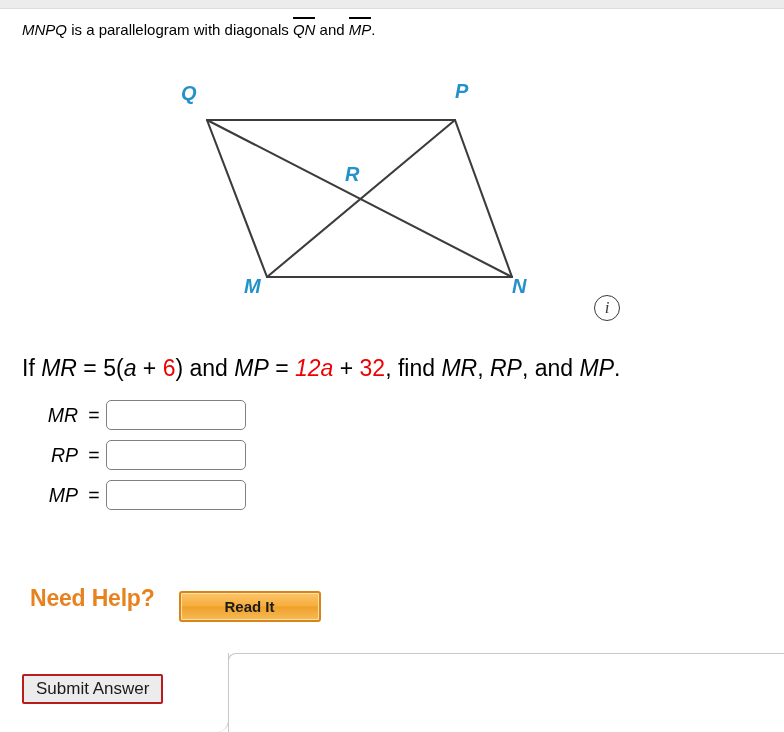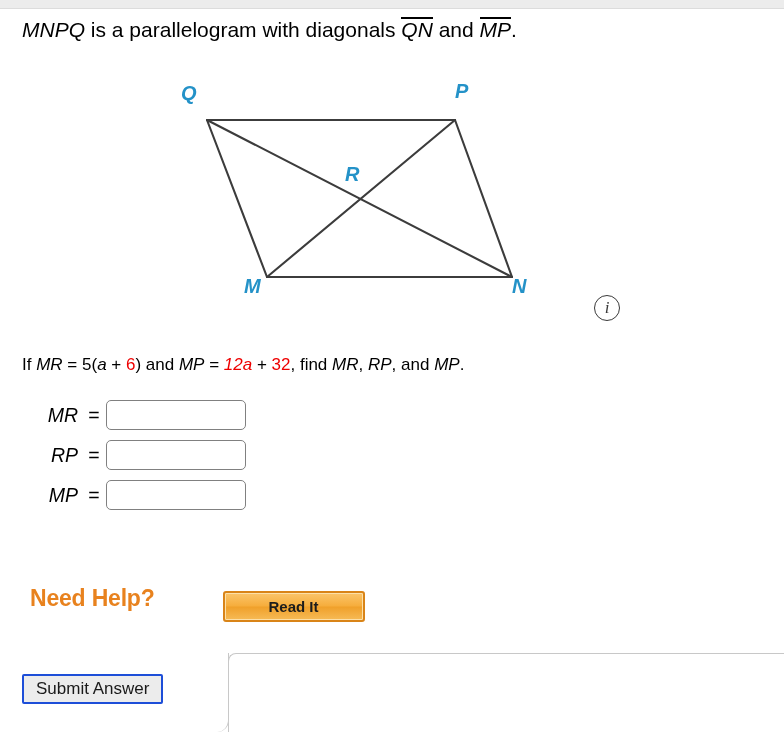--- a/index.html
+++ b/index.html
@@ -22,21 +22,21 @@
     left: 0; top: 0;
     width: 784px; height: 8px;
     background: #ececec;
     border-bottom: 1px solid #dcdcdc;
   }
 
   
   #problem-statement {
     position: absolute;
     left: 22px; top: 17px;
-    font-size: 21px;
+    font-size: 15px;
     line-height: 26px;
     white-space: nowrap;
   }
   .ital { font-style: italic; }
   .overbar {
     font-style: italic;
     border-top: 2px solid #000;
     padding-top: 1px;
     display: inline-block;
     line-height: 20px;
@@ -72,21 +72,21 @@
     font-size: 17px;
     line-height: 23px;
     text-align: center;
     cursor: pointer;
   }
 
   
   #question-line {
     position: absolute;
     left: 22px; top: 355px;
-    font-size: 17px;
+    font-size: 23px;
     white-space: nowrap;
   }
   .red { color: #ee0000; }
 
   
   #answer-rows {
     position: absolute;
     left: 22px; top: 395px;
     width: 260px;
   }
@@ -119,21 +119,20 @@
     padding: 0 6px;
     outline: none;
   }
 
   
   #need-help-block {
     position: absolute;
     left: 30px; top: 575px;
     display: flex;
     align-items: center;
-    gap: 44px;
   }
   #need-help-label {
     color: #e8821e;
     font-weight: bold;
     font-size: 23px;
     letter-spacing: -0.2px;
   }
   #read-it-button {
     margin-left: 24px;
     width: 142px;
@@ -171,21 +170,21 @@
     border-right: 1px solid #c8c8c8;
     border-bottom-right-radius: 12px;
     background: #ffffff;
   }
   #submit-answer-button {
     position: absolute;
     left: 22px; top: 21px;
     height: 30px;
     padding: 0 12px;
     box-sizing: border-box;
-    border: 2px solid #1d4ed8;
+    border: 2px solid #b91c1c;
     border-radius: 2px;
     background: #ececec;
     color: #1a1a1a;
     font-size: 17px;
     font-family: "Liberation Sans", sans-serif;
     cursor: pointer;
   }
 </style>
 </head>
 <body>

